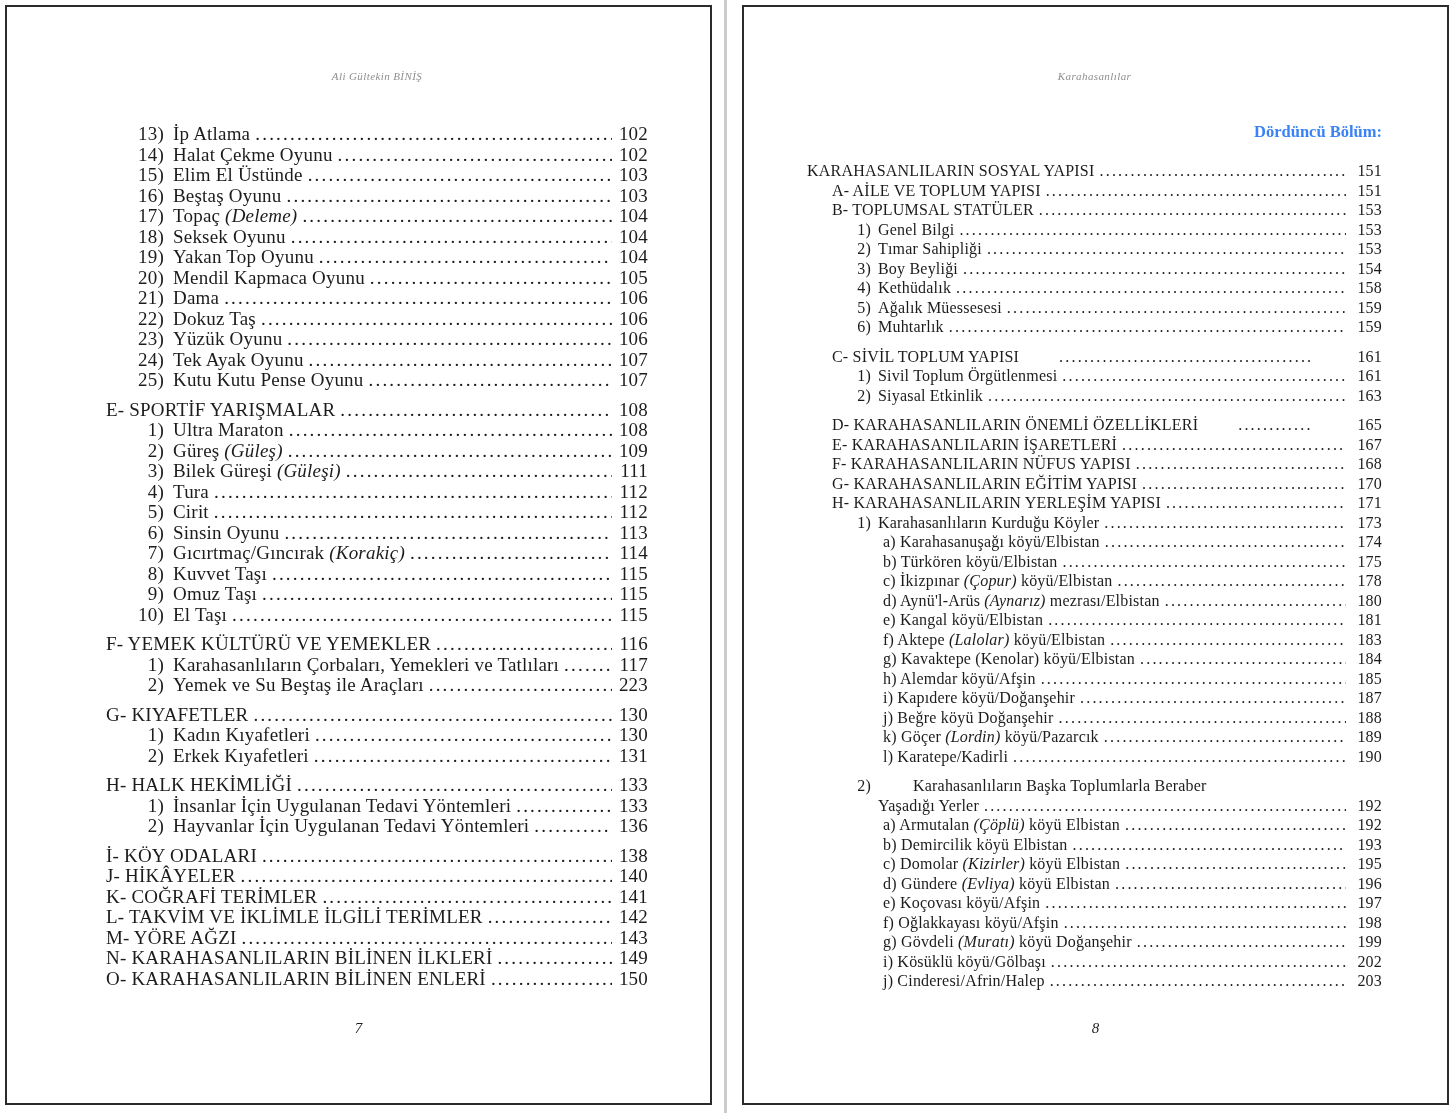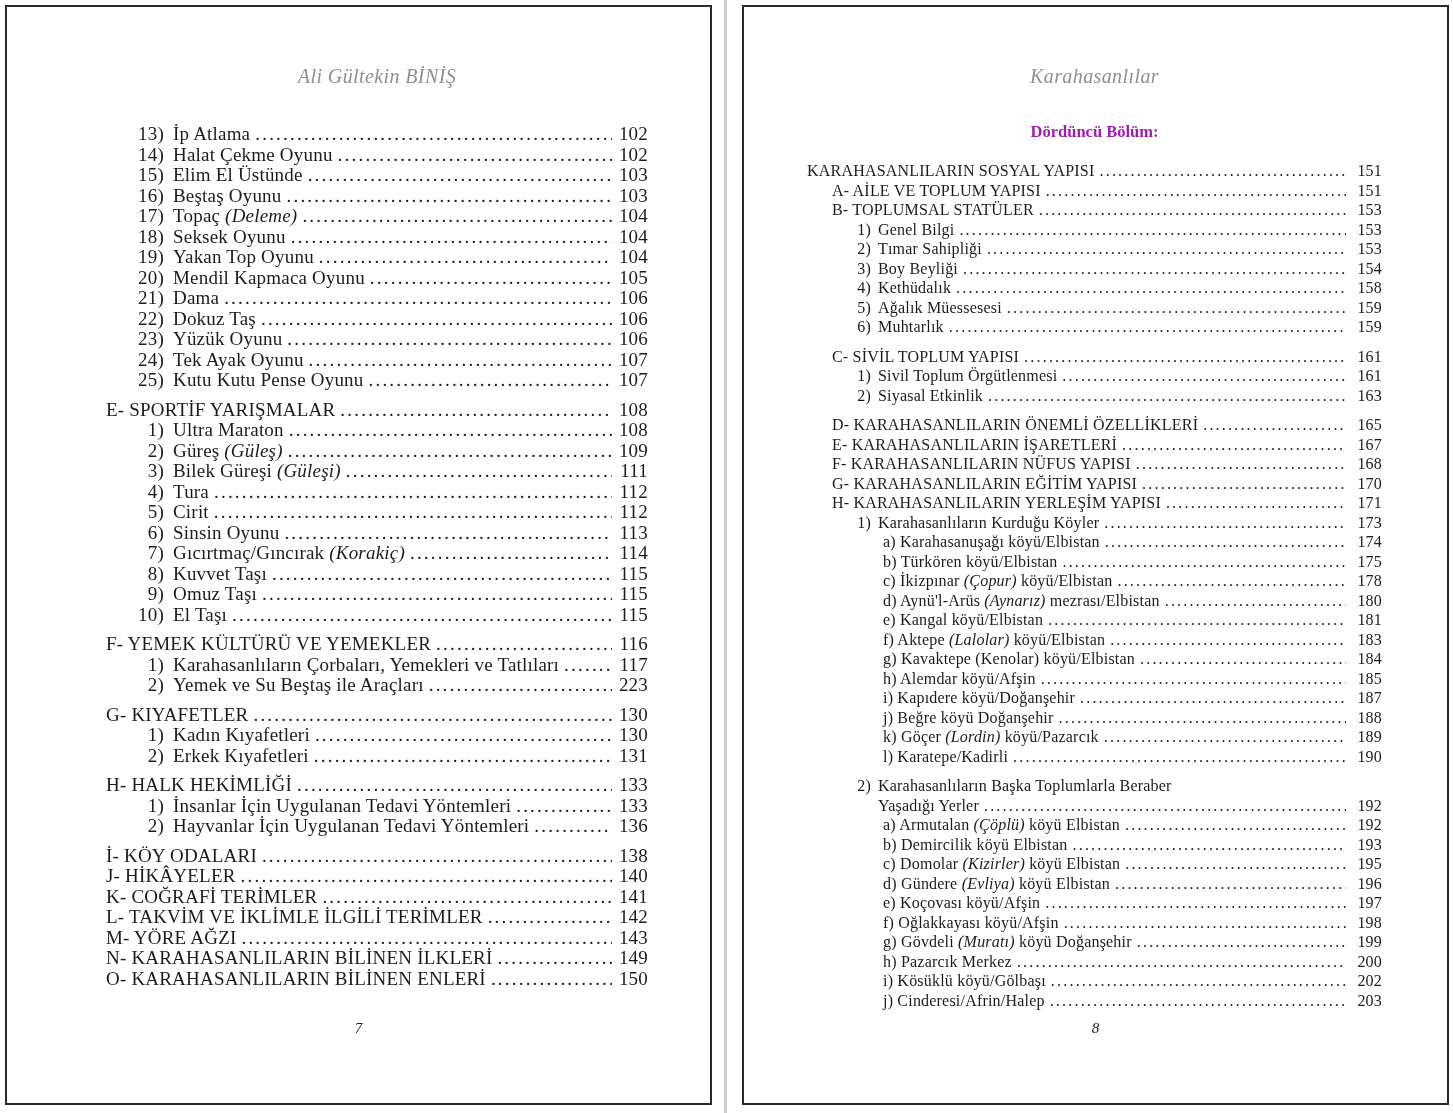--- a/index.html
+++ b/index.html
@@ -8,33 +8,33 @@
   .canvas{position:relative;width:1453px;height:1113px;background:#ffffff;}
 
   .gutter{position:absolute;left:724px;top:0;width:3px;height:1113px;background:#cccccc;}
 
   .page{position:absolute;top:5px;width:707px;height:1100px;
         border:2px solid #2b2b2b;box-sizing:border-box;background:#ffffff;}
   .page-left{left:5px;padding:0 62px 0 99px;}
   .page-right{left:742px;padding:0 65px 0 63px;}
 
   .running-header{margin-top:58px;text-align:center;font-style:italic;
-                  font-size:20px;line-height:22px;color:#8f8f8f;letter-spacing:.4px;}
-
-  .chapter-title{margin-top:34px;text-align:center;font-weight:bold;
-                 font-size:16.5px;line-height:21px;color:#a21caf;}
+                  font-size:11px;line-height:22px;color:#8f8f8f;letter-spacing:.4px;}
+
+  .chapter-title{margin-top:34px;text-align:right;font-weight:bold;
+                 font-size:16.5px;line-height:21px;color:#3b82f6;}
 
   .toc{margin-top:37px;}
   .page-right .toc{margin-top:19px;}
   .page-left  .toc{font-size:19px;line-height:20.5px;letter-spacing:.2px;}
   .page-right .toc{font-size:16px;  line-height:19.5px;letter-spacing:.2px;}
 
   .row{display:flex;align-items:baseline;}
   .page-left  .row.gap{margin-top:9px;}
-  .page-right .row.gap{margin-top:10px;}
+  .page-right .row.gap{margin-top:10px;gap:35px;}
 
   .num{flex:none;text-align:right;white-space:pre;}
   .page-left  .lvl2 .num{width:58px;margin-right:9px;}
   .page-right .lvl2 .num{width:64px;margin-right:7px;}
 
   .page-right .lvl1{padding-left:25px;}
   .page-right .lvl3{padding-left:76px;}
   .page-right .lvl4{padding-left:71px;}
 
   .lbl{flex:none;white-space:pre;}
@@ -495,25 +495,20 @@
           <span class="lbl">f) Oğlakkayası köyü/Afşin</span>
           <span class="dots"></span>
           <span class="pg">198</span>
         </div>
         <div class="row lvl3">
           <span class="lbl">g) Gövdeli <em>(Muratı)</em> köyü Doğanşehir</span>
           <span class="dots"></span>
           <span class="pg">199</span>
         </div>
         <div class="row lvl3">
-          <span class="lbl">h) Pazarcık Merkez</span>
-          <span class="dots"></span>
-          <span class="pg">200</span>
-        </div>
-        <div class="row lvl3">
           <span class="lbl">i) Kösüklü köyü/Gölbaşı</span>
           <span class="dots"></span>
           <span class="pg">202</span>
         </div>
         <div class="row lvl3">
           <span class="lbl">j) Cinderesi/Afrin/Halep</span>
           <span class="dots"></span>
           <span class="pg">203</span>
         </div>
       </div>

